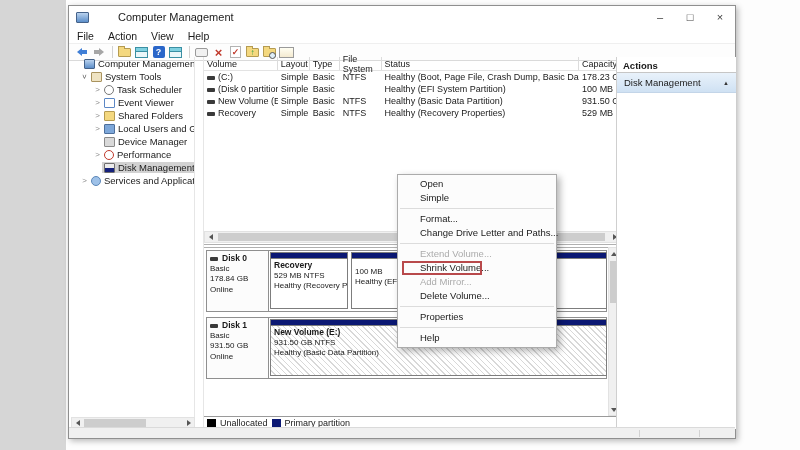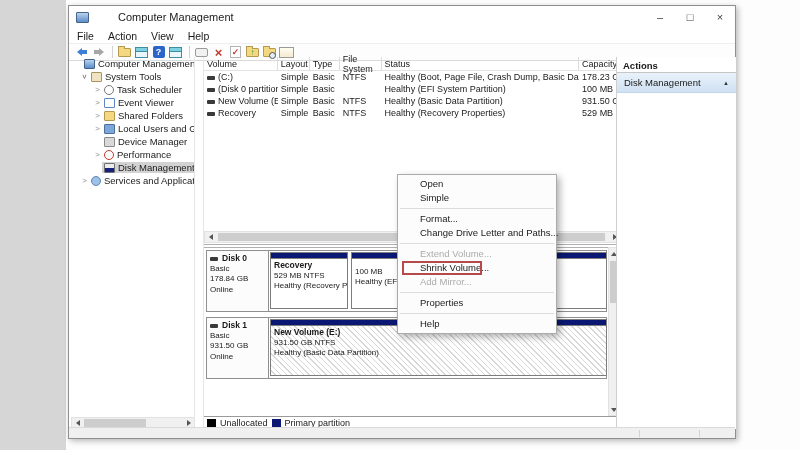--- a/index.html
+++ b/index.html
@@ -416,17 +416,18 @@
   <div class="cm-sep"></div>
   <div class="cm-item">Format...</div>
   <div class="cm-item">Change Drive Letter and Paths...</div>
   <div class="cm-sep"></div>
   <div class="cm-item disabled">Extend Volume...</div>
   <div class="cm-item">
     <span>Shrink Volume...</span>
     <span class="red-box"></span>
   </div>
   <div class="cm-item disabled">Add Mirror...</div>
+  <div class="cm-item">Delete Volume...</div>
   <div class="cm-sep"></div>
   <div class="cm-item">Properties</div>
   <div class="cm-sep"></div>
   <div class="cm-item">Help</div>
 </div>
 
 </body></html>

